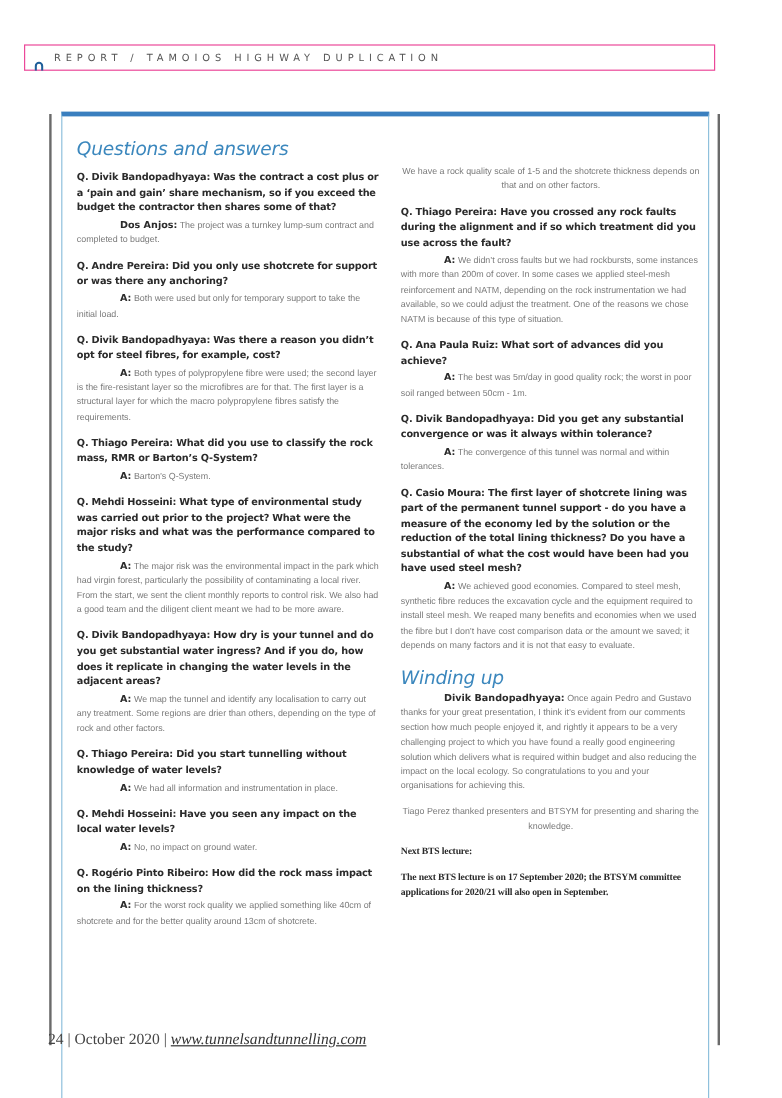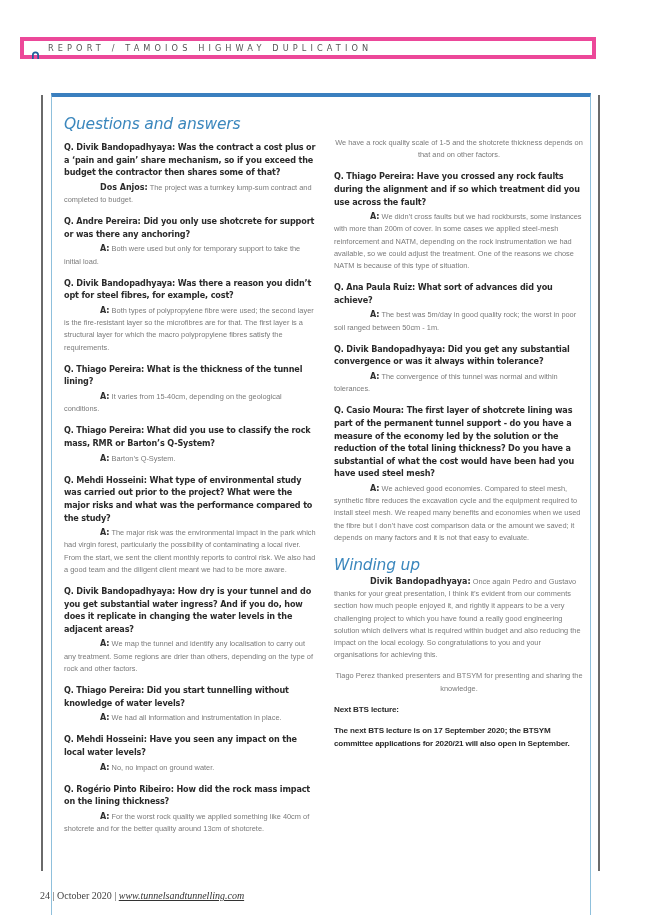--- a/index.html
+++ b/index.html
@@ -2,21 +2,21 @@
 <html><head>
 <meta charset="utf-8">
 <style>
   html, body { margin: 0; padding: 0; }
   body {
     width: 652px; height: 915px; background: #ffffff; position: relative; overflow: hidden;
     font-family: "DejaVu Sans", sans-serif; color: #3a3a3a;
   }
   .header-bar {
     position: absolute; left: 20px; top: 37px; width: 576px; height: 22px;
-    border: 4px solid #ec4899; box-sizing: border-box; background: #fff;
+    border: 1px solid #ec4899; box-sizing: border-box; background: #fff;
     display: flex; align-items: center; padding-left: 7px;
   }
   .header-icon { width: 9px; height: 9px; margin-right: 8px; display: inline-block; }
   .header-text {
     font-family: "DejaVu Sans", sans-serif; font-size: 8.2px; letter-spacing: 4.1px;
     color: #555; white-space: nowrap;
   }
   .rule-left { position: absolute; left: 41px; top: 95px; width: 2px; height: 776px; background: #6a6a6a; }
   .rule-right { position: absolute; left: 598px; top: 95px; width: 2px; height: 776px; background: #6a6a6a; }
   .box {
@@ -35,26 +35,26 @@
     font-family: "DejaVu Sans", sans-serif; font-weight: bold; font-size: 8.1px; line-height: 12.6px;
     color: #2b2b2b; margin: 0 0 3px 0; letter-spacing: -0.15px;
   }
   .a {
     font-family: "Liberation Sans", sans-serif; font-size: 7.4px; line-height: 12.2px; color: #7a7a7a;
     margin: 0;
   }
   .a .lbl { font-family: "DejaVu Sans", sans-serif; font-weight: bold; color: #2b2b2b; font-size: 8px; padding-left: 36px; }
   .plain { font-family: "Liberation Sans", sans-serif; font-size: 7.4px; line-height: 12.2px; color: #7a7a7a; margin: 0 0 9px 0; text-align: center; }
   .bold-para {
-    font-family: Liberation Sans, sans-serif; font-weight: bold; font-size: 8.1px; line-height: 12.6px;
+    font-family: Liberation Serif, serif; font-weight: bold; font-size: 8.1px; line-height: 12.6px;
     color: #2b2b2b; margin: 0 0 9px 0; letter-spacing: -0.15px;
   }
   .winding-title { margin-top: 12px; margin-bottom: 2px; }
   .footer {
-    position: absolute; left: 40px; top: 890px; font-family: "Liberation Serif", serif; font-size: 10px; color: #444;
+    position: absolute; left: 40px; top: 858px; font-family: "Liberation Serif", serif; font-size: 13px; color: #444;
     white-space: nowrap;
   }
   .footer .link { text-decoration: underline; font-style: italic; color: #333; }
 </style>
 </head>
 <body>
 
 <div class="header-bar">
   <span class="header-icon">
     <svg width="9" height="9" viewBox="0 0 9 9">
@@ -75,24 +75,20 @@
           <p class="q">Q. Divik Bandopadhyaya: Was the contract a cost plus or a ‘pain and gain’ share mechanism, so if you exceed the budget the contractor then shares some of that?</p>
           <p class="a"><span class="lbl">Dos Anjos:</span> <span>The project was a turnkey lump-sum contract and completed to budget.</span></p>
         </div>
         <div class="qa">
           <p class="q">Q. Andre Pereira: Did you only use shotcrete for support or was there any anchoring?</p>
           <p class="a"><span class="lbl">A:</span> <span>Both were used but only for temporary support to take the initial load.</span></p>
         </div>
         <div class="qa">
           <p class="q">Q. Divik Bandopadhyaya: Was there a reason you didn’t opt for steel fibres, for example, cost?</p>
           <p class="a"><span class="lbl">A:</span> <span>Both types of polypropylene fibre were used; the second layer is the fire-resistant layer so the microfibres are for that. The first layer is a structural layer for which the macro polypropylene fibres satisfy the requirements.</span></p>
-        </div>
-        <div class="qa">
-          <p class="q">Q. Thiago Pereira: What is the thickness of the tunnel lining?</p>
-          <p class="a"><span class="lbl">A:</span> <span>It varies from 15-40cm, depending on the geological conditions.</span></p>
         </div>
         <div class="qa">
           <p class="q">Q. Thiago Pereira: What did you use to classify the rock mass, RMR or Barton’s Q-System?</p>
           <p class="a"><span class="lbl">A:</span> <span>Barton’s Q-System.</span></p>
         </div>
         <div class="qa">
           <p class="q">Q. Mehdi Hosseini: What type of environmental study was carried out prior to the project? What were the major risks and what was the performance compared to the study?</p>
           <p class="a"><span class="lbl">A:</span> <span>The major risk was the environmental impact in the park which had virgin forest, particularly the possibility of contaminating a local river. From the start, we sent the client monthly reports to control risk. We also had a good team and the diligent client meant we had to be more aware.</span></p>
         </div>
         <div class="qa">

